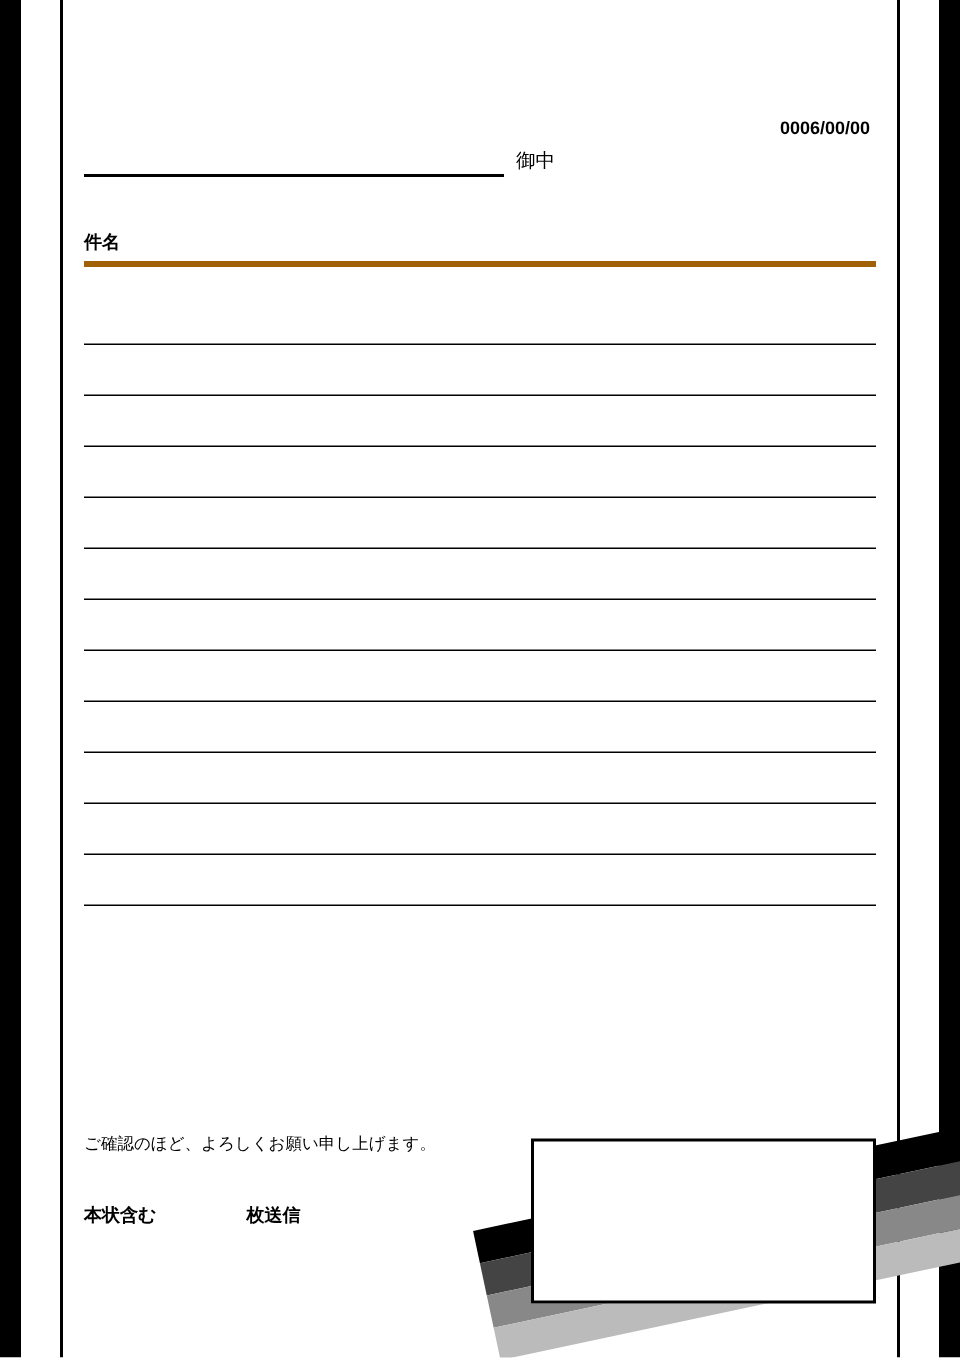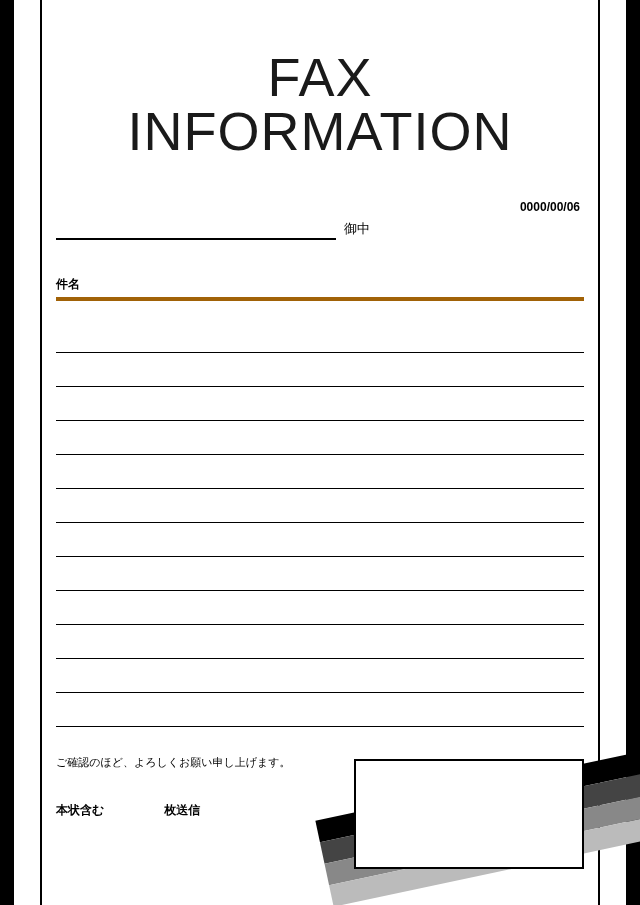--- a/index.html
+++ b/index.html
@@ -163,24 +163,23 @@
 <div class="corner-stripes br">
   <div class="stripe s1"></div>
     <div class="stripe s2"></div>
     <div class="stripe s3"></div>
     <div class="stripe s4"></div>
 </div>
 
 <div class="content">
 
   <div class="title-wrap">
-    <div class="title">FAX INFORMATION</div>
-  </div>
-
-  <div class="date">0000/00/06</div>
+  </div>
+
+  <div class="date">0006/00/00</div>
 
   <div class="recipient-row">
     <div class="recipient-line"></div>
     <div class="onchuu">御中</div>
   </div>
 
   <div class="subject-row">
     <span class="subject-label">件名</span>
   </div>
 

